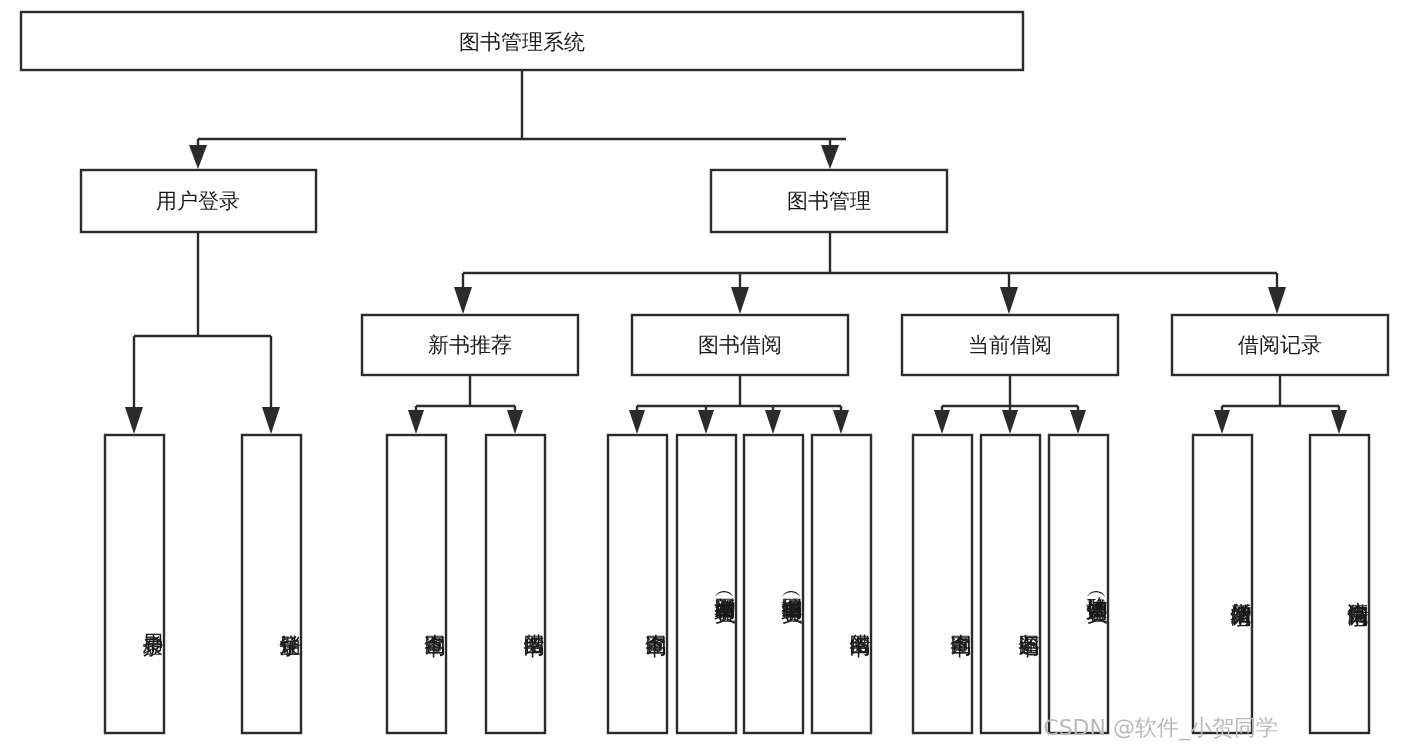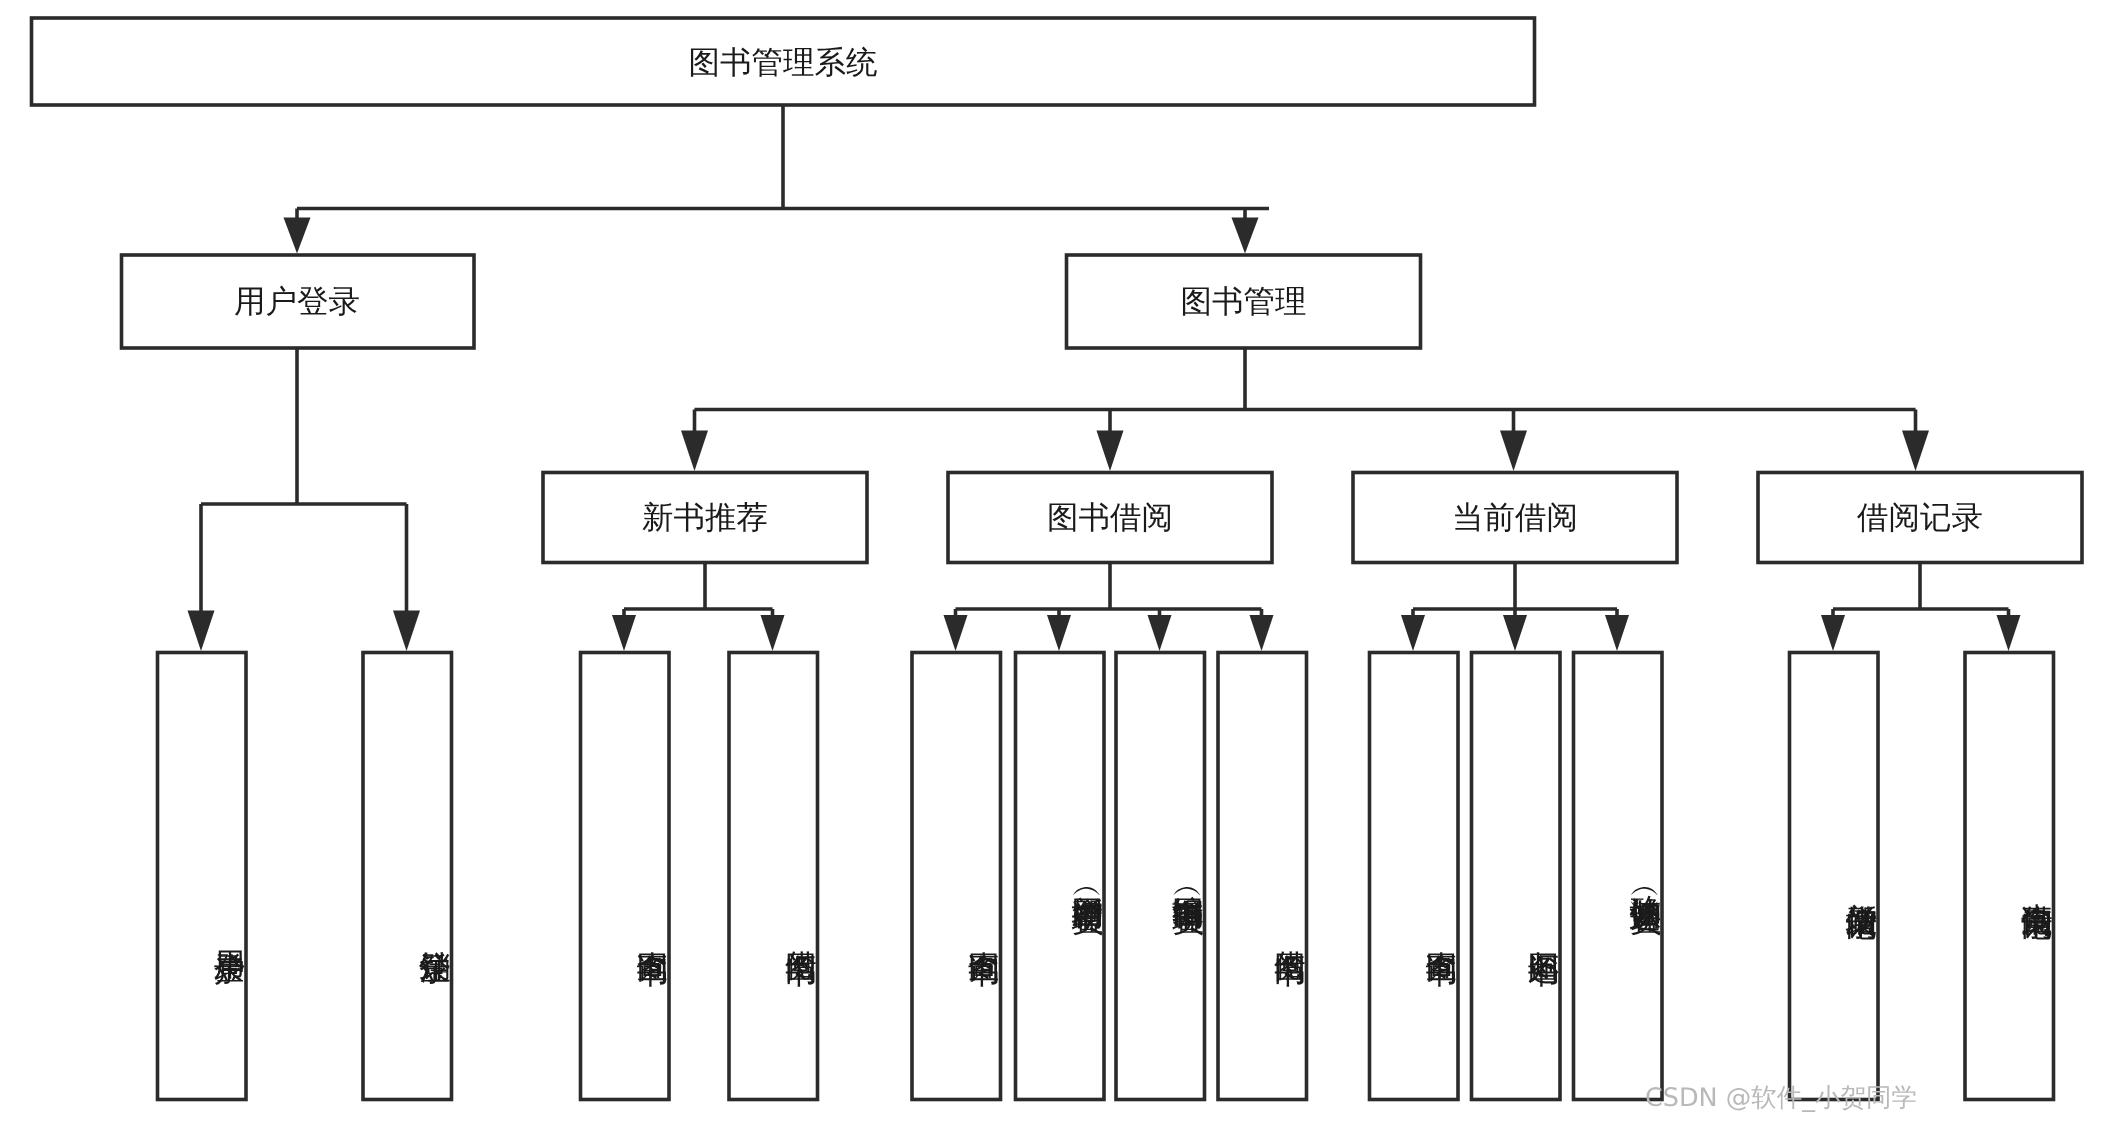--- a/index.html
+++ b/index.html
@@ -59,21 +59,21 @@
     letter-spacing: 1px;
     white-space: nowrap;
     text-align: center;
     pointer-events: none;
   }
   .watermark {
     position: absolute;
     right: 6px;
     bottom: 4px;
     font-family: "DejaVu Sans", "Liberation Sans", sans-serif;
-    font-size: 17px;
+    font-size: 22px;
     color: #b9b9b9;
     white-space: nowrap;
   }
 </style>
 </head>
 <body>
 
 <div id="diagram-root">
 
   <svg class="flow" viewBox="0 0 1405 747" xmlns="http://www.w3.org/2000/svg">

